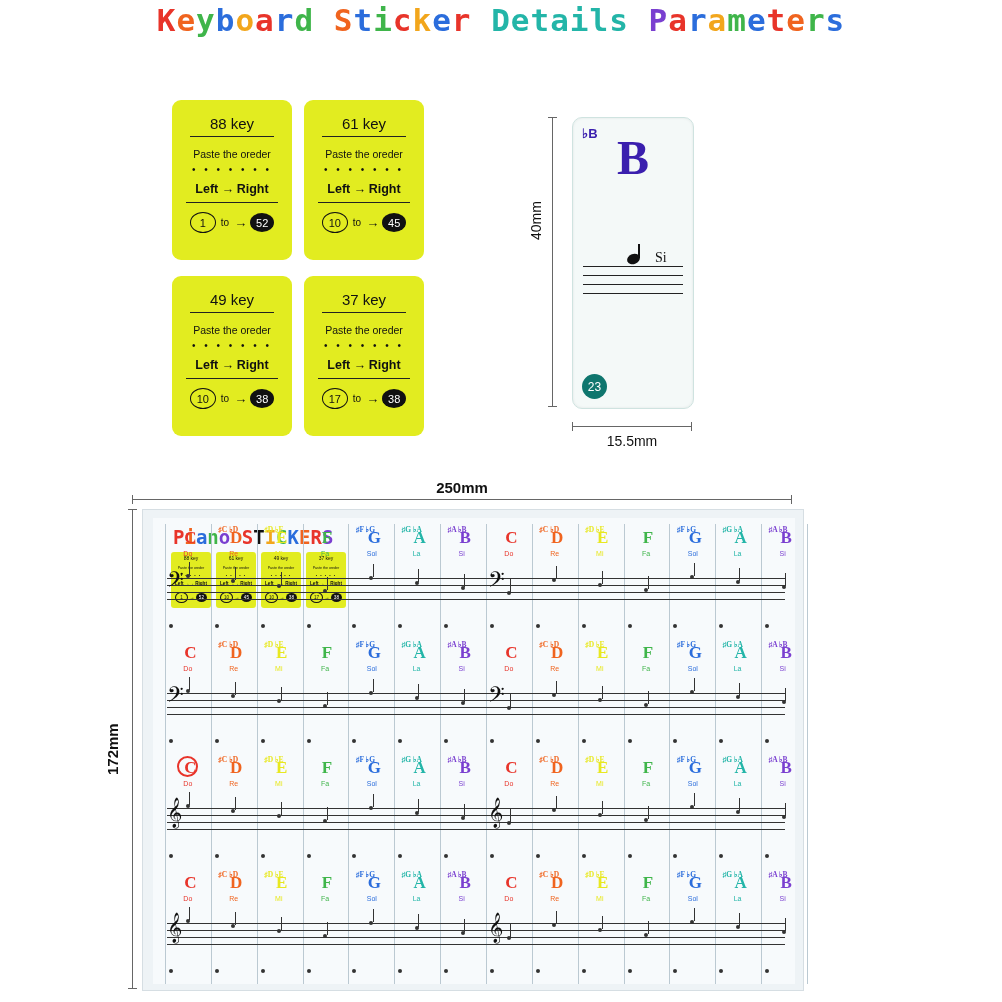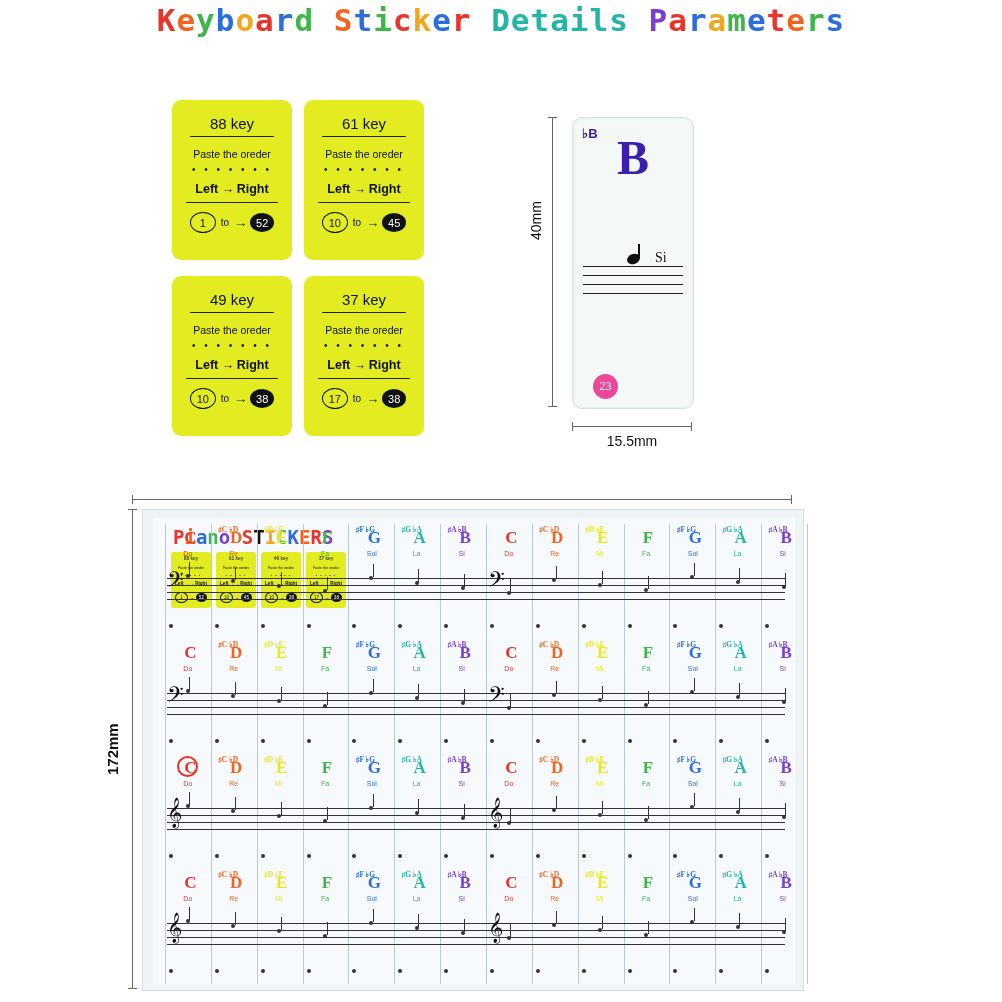--- a/index.html
+++ b/index.html
@@ -95,24 +95,24 @@
     position:absolute;left:44px;top:-12px;
     width:13px;height:10px;background:#111;border-radius:50%;
     transform:rotate(-20deg);
   }
   .note-stem{position:absolute;left:55px;top:-22px;width:1.6px;height:14px;background:#111;}
   .si{
     position:absolute;left:72px;top:-16px;font-size:14px;color:#111;
     font-family:"Liberation Serif", serif;
   }
   .numcircle{
-    position:absolute;left:20px;bottom:9px;
+    position:absolute;left:9px;bottom:9px;
     width:25px;height:25px;border-radius:50%;
-    background:#ec4899;color:#fff;font-size:12px;
-    display:flex;align-items:center;justify-content:center;font-family:Liberation Serif, serif;
+    background:#0f766e;color:#fff;font-size:12px;
+    display:flex;align-items:center;justify-content:center;
   }
   
   .dim-v{position:absolute;left:32px;top:17px;height:290px;width:1px;background:#666;}
   .dim-v:before,.dim-v:after{
     content:"";position:absolute;left:-4px;width:9px;height:1px;background:#666;
   }
   .dim-v:before{top:0;} .dim-v:after{bottom:0;}
   .dim-v-label{
     position:absolute;left:8px;top:140px;font-size:14px;color:#111;
     transform:rotate(-90deg);transform-origin:left top;white-space:nowrap;
@@ -306,20 +306,21 @@
     </div>
     <div class="numcircle">23</div>
   </div>
 
   <div class="dim-h"></div>
   <div class="dim-h-label">15.5mm</div>
 </div>
 
 <div class="sheet-wrap">
   <div class="sheet-dim-top"></div>
+  <div class="sheet-label-top">250mm</div>
   <div class="sheet-dim-left"></div>
   <div class="sheet-label-left">172mm</div>
 
   <div class="sheet">
     <div class="sheet-inner" id="sheet-inner">
 
       <div class="brandbox">
         <div class="brand" id="brand-host"><span style="color: rgb(232, 52, 42);">P</span><span style="color: rgb(240, 100, 31);">i</span><span style="color: rgb(43, 109, 220);">a</span><span style="color: rgb(63, 181, 74);">n</span><span style="color: rgb(122, 63, 208);">o</span><span style="color: rgb(0, 0, 0);">&nbsp;</span><span style="color: rgb(232, 52, 42);">S</span><span style="color: rgb(17, 17, 17);">T</span><span style="color: rgb(242, 166, 28);">I</span><span style="color: rgb(63, 181, 74);">C</span><span style="color: rgb(43, 109, 220);">K</span><span style="color: rgb(240, 100, 31);">E</span><span style="color: rgb(232, 52, 42);">R</span><span style="color: rgb(122, 63, 208);">S</span></div>
         <div class="minicards" id="minicards-host">
             <div class="mini">

